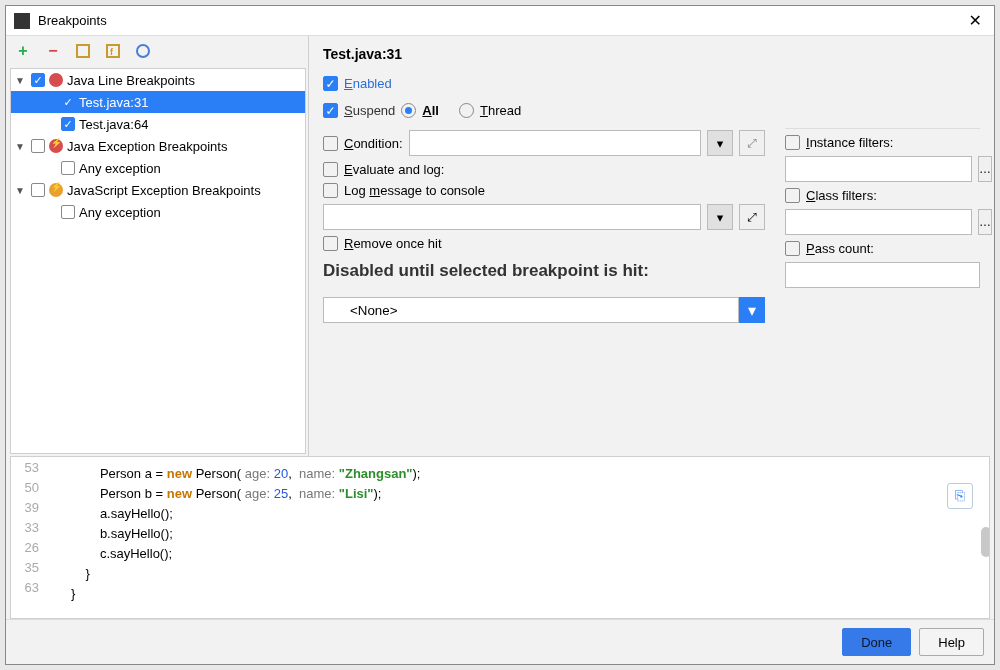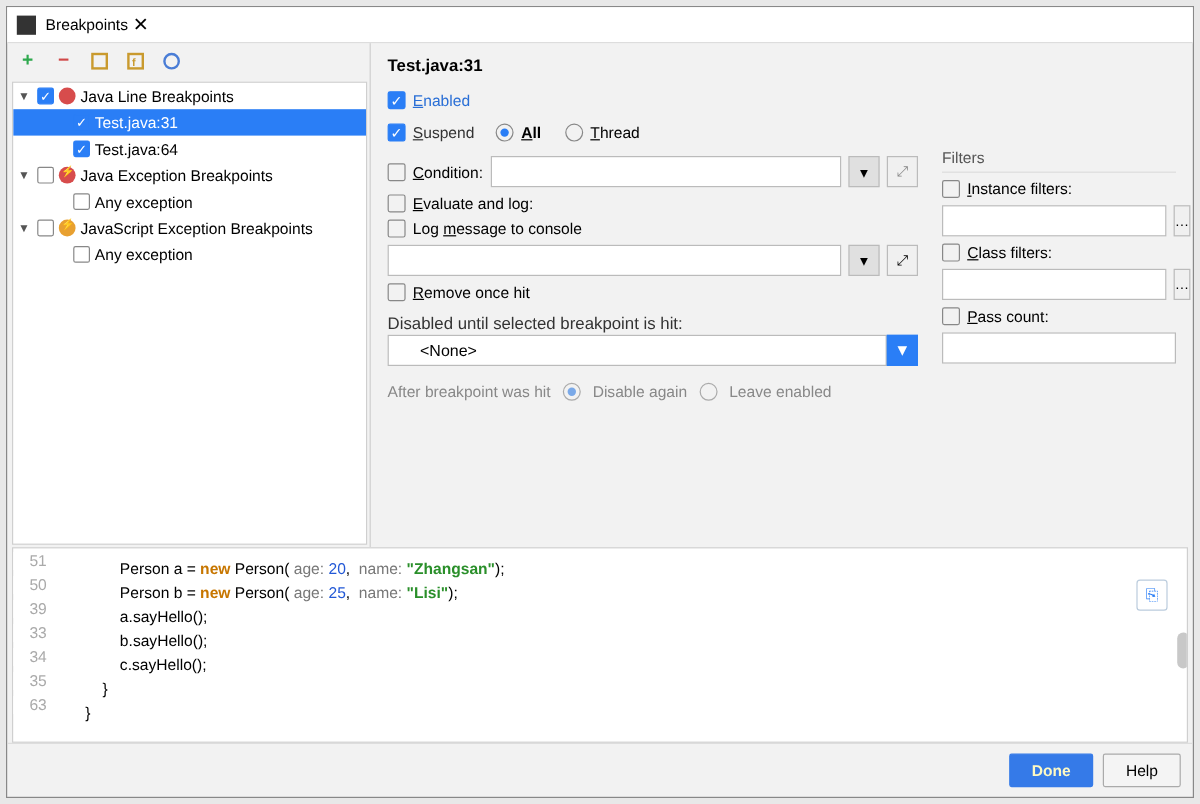--- a/index.html
+++ b/index.html
@@ -1,18 +1,18 @@
 <!DOCTYPE html>
 <html><head>
 <meta charset="utf-8">
 <style>
 * { box-sizing: border-box; margin: 0; padding: 0; font-family: "Segoe UI", Arial, sans-serif; }
 body { background: #e8e8e8; width: 1000px; height: 670px; overflow: hidden; display:flex; align-items:center; justify-content:center;}
 .dialog { width: 990px; height: 660px; background: #f2f2f2; border: 1px solid #888; display:flex; flex-direction:column; }
-.titlebar { height: 30px; background: #fff; display:flex; align-items:center; padding: 0 8px; justify-content:flex-start; border-bottom:1px solid #ddd;}
+.titlebar { height: 30px; background: #fff; display:flex; align-items:center; padding: 0 8px; justify-content:space-between; border-bottom:1px solid #ddd;}
 .titlebar .tb-left{display:flex;align-items:center;gap:8px;}
 .titlebar .app-icon{width:16px;height:16px;background:#333;}
 .titlebar .title{font-size:13px;}
 .titlebar .close{font-size:16px;cursor:pointer;padding:0 4px;}
 .body{flex:1;display:flex;flex-direction:column;}
 .top-row{flex:1;display:flex;}
 .left-panel{width:303px;display:flex;flex-direction:column;border-right:1px solid #cfcfcf;}
 .toolbar{height:30px;display:flex;align-items:center;gap:12px;padding:0 8px;}
 .tb-btn{width:18px;height:18px;display:flex;align-items:center;justify-content:center;font-size:16px;font-weight:bold;cursor:pointer;}
 .tree{flex:1;background:#fff;border:1px solid #cfcfcf;margin:2px 2px 2px 4px;overflow:auto;font-size:13px;}
@@ -43,42 +43,42 @@
 .txt-in{height:26px;border:1px solid #bbb;background:#fff;padding:0 4px;}
 .combo-btn{width:26px;height:26px;background:#e0e0e0;border:1px solid #bbb;display:flex;align-items:center;justify-content:center;cursor:pointer;}
 .combo-btn.blue{background:#2a7ef6;color:#fff;border-color:#2a7ef6;}
 .small-btn{width:26px;height:26px;border:1px solid #bbb;background:#f0f0f0;display:flex;align-items:center;justify-content:center;cursor:pointer;font-size:12px;}
 .sep{height:1px;background:#ddd;margin:4px 0;}
 .columns{display:flex;gap:20px;}
 .col-left{flex:1;}
 .col-right{width:195px;}
 .fieldset-title{font-size:13px;color:#555;}
 .gray{color:#888;}
-.disabled-title{font-size:14px;color:#333;margin-top:10px;margin-bottom:2px;}
+.disabled-title{font-size:17px;color:#333;margin-top:10px;margin-bottom:16px;font-weight:bold;}
 .combo{display:flex;height:30px;margin-top:2px;}
 .combo .txt-in{flex:1;padding-left:26px;}
 .after-hit{display:flex;align-items:center;gap:10px;margin-top:10px;color:#888;font-size:13px;}
 .after-hit .radio{border-color:#aaa;}
 .after-hit .radio.ck.gray:after{background:#7aa9e8;}
 .code-area{height:163px;background:#fff;border:1px solid #cfcfcf;font-family:Consolas,monospace;font-size:13px;overflow:hidden;position:relative;margin:0 4px;}
 .code-line{display:flex;height:20px;align-items:center;}
 .gutter{width:36px;text-align:right;padding-right:8px;color:#aaa;background:#fff;border-right:none;}
 .gutter-icon{width:18px;display:flex;align-items:center;justify-content:center;}
 .bp-dot{width:12px;height:12px;border-radius:50%;background:#d74c4c;border:1px solid #a03030;}
 .bp-dot.chk:after{content:"✓";font-size:9px;color:#fff;position:relative;left:0;top:-2px;}
 .code-txt{padding-left:6px;white-space:pre;margin-top:12px;}
 .hl-line{background:#fde8e8;}
 .kw{color:#c77600;font-weight:bold;}
 .str{color:#2a8f2a;font-weight:bold;}
 .gr{color:#777;}
 .num{color:#2258d6;}
 .run-icon{position:absolute;right:16px;top:26px;width:26px;height:26px;background:#fff;border:1px solid #bcd;border-radius:3px;display:flex;align-items:center;justify-content:center;font-size:13px;color:#2a7ef6;}
 .btn-row{display:flex;justify-content:flex-end;padding:8px 10px;gap:8px;border-top:1px solid #ddd;}
 .btn{height:28px;padding:0 18px;border:1px solid #aaa;background:#f4f4f4;font-size:13px;cursor:pointer;border-radius:2px;}
-.btn.primary{background:#357ae8;color:#fef9c3;border-color:#357ae8;font-weight:700;}
+.btn.primary{background:#357ae8;color:#0f172a;border-color:#357ae8;font-weight:400;}
 .scrollb{position:absolute;right:-2px;top:70px;width:10px;height:30px;background:#c8c8c8;border-radius:5px;}
 </style>
 </head>
 <body>
 
 <div class="dialog">
   <div class="titlebar">
     <div class="tb-left">
       <div class="app-icon"></div>
       <div class="title">Breakpoints</div>
@@ -151,21 +151,21 @@
       </div>
 
       <div class="right-panel">
         <div class="rp-title">Test.java:31</div>
         <div class="row">
           <div class="cb ck">✓</div>
           <span class="link label"><u>E</u><span>nabled</span></span>
         </div>
         <div class="row">
           <div class="cb ck">✓</div>
-          <span class="label" style="color:#333;margin-right:12px"><u>S</u>uspend</span>
+          <span class="label" style="color:#333;margin-right:0"><u>S</u>uspend</span>
           <div class="radio ck"></div>
           <span class="opt-label" style="font-weight:bold"><u>A</u>ll</span>
           <div class="radio"></div>
           <span class="opt-label"><u>T</u>hread</span>
         </div>
 
         <div class="columns">
           <div class="col-left">
             <div class="row">
               <div class="cb"></div>
@@ -189,30 +189,22 @@
             </div>
             <div class="row">
               <div class="cb"></div>
               <span class="label"><u>R</u>emove once hit</span>
             </div>
             <div class="disabled-title">Disabled until selected breakpoint is hit:</div>
             <div class="combo">
               <input class="txt-in" value="&lt;None&gt;" style="">
               <div class="combo-btn blue">▾</div>
             </div>
-            <div class="after-hit">
-              <span>After breakpoint was hit</span>
-              <div class="radio ck gray"></div>
-              <span>Disable again</span>
-              <div class="radio"></div>
-              <span>Leave enabled</span>
-            </div>
           </div>
           <div class="col-right">
-            <div class="fieldset-title">Filters</div>
             <div class="sep"></div>
             <div class="row">
               <div class="cb"></div>
               <span class="label"><u>I</u>nstance filters:</span>
             </div>
             <div class="row" style="margin-top:0">
               <input class="txt-in" style="flex: 1 1 0%;">
               <div class="small-btn">…</div>
             </div>
             <div class="row">
@@ -232,41 +224,41 @@
             </div>
           </div>
         </div>
       </div>
     </div>
 
     <div class="code-area" id="code">
       <div class="run-icon">⎘</div>
       <div class="scrollb"></div>
     <div class="code-line">
-          <div class="gutter">51</div>
+          <div class="gutter">53</div>
           <div class="gutter-icon"></div>
           <div class="code-txt">        Person a = <span class="kw">new</span> Person(<span class="gr"> age: </span><span class="num">20</span>,  <span class="gr">name: </span><span class="str">"Zhangsan"</span>);</div>
         </div>
         <div class="code-line">
           <div class="gutter">50</div>
           <div class="gutter-icon"></div>
           <div class="code-txt">        Person b = <span class="kw">new</span> Person(<span class="gr"> age: </span><span class="num">25</span>,  <span class="gr">name: </span><span class="str">"Lisi"</span>);</div>
         </div>
         <div class="code-line">
           <div class="gutter">39</div>
           <div class="gutter-icon"></div>
           <div class="code-txt">        a.sayHello();</div>
         </div>
         <div class="code-line">
           <div class="gutter">33</div>
           <div class="gutter-icon"></div>
           <div class="code-txt">        b.sayHello();</div>
         </div>
         <div class="code-line">
-          <div class="gutter">34</div>
+          <div class="gutter">26</div>
           <div class="gutter-icon"></div>
           <div class="code-txt">        c.sayHello();</div>
         </div>
         <div class="code-line">
           <div class="gutter">35</div>
           <div class="gutter-icon"></div>
           <div class="code-txt">    }</div>
         </div>
         <div class="code-line">
           <div class="gutter">63</div>

